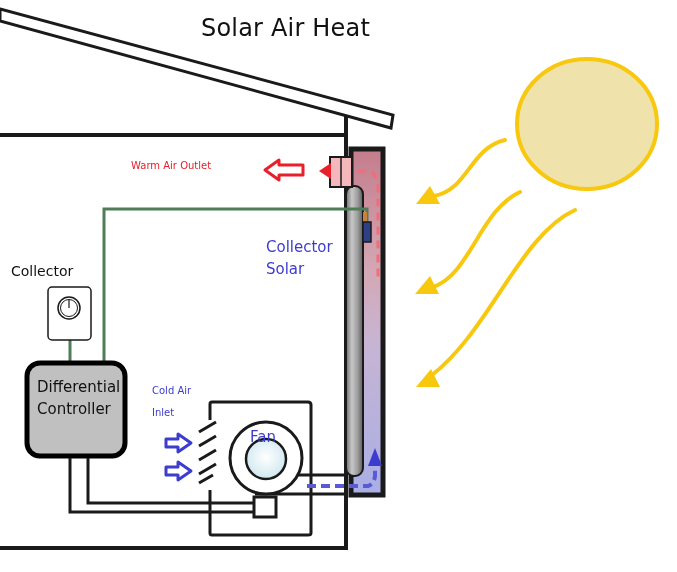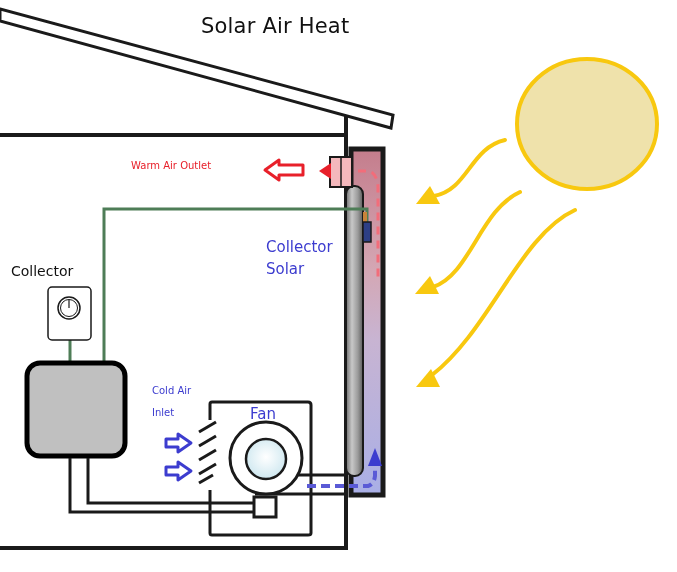--- a/index.html
+++ b/index.html
@@ -1,25 +1,25 @@
 <!DOCTYPE html>
 <html><head>
 <meta charset="utf-8">
 <style>
   html, body { margin:0; padding:0; background:#ffffff; }
   body { width:677px; height:572px; position:relative; overflow:hidden; font-family:"DejaVu Sans", sans-serif; }
   svg { position:absolute; left:0; top:0; }
   .lbl { position:absolute; white-space:nowrap; line-height:1.2; font-family:"DejaVu Sans", sans-serif; }
-  .title { left:201px; top:14px; font-size:21px; color:#111111; letter-spacing:0.2px; }
+  .title { left:201px; top:14px; font-size:24px; color:#111111; letter-spacing:0.2px; }
   .warm { left:131px; top:160px; font-size:10px; }
   .coll { left:266px; top:221px; font-size:15px; line-height:22px;margin-top:15px; }
   .thermo { left:11px; top:263px; font-size:14px; color:#111; }
   .diff { left:37px; top:376px; font-size:15px; line-height:22px; color:#111; }
   .cold { left:152px; top:380px; font-size:10px; line-height:22px; }
-  .fan { left:250px; top:405px; font-size:15px; }
+  .fan { left:250px; top:428px; font-size:15px; }
 </style>
 </head>
 <body>
 
 <svg width="677" height="572" viewBox="0 0 677 572">
   <defs>
     <linearGradient id="collGrad" x1="0" y1="0" x2="0" y2="1">
       <stop offset="0" stop-color="#c47d8c"></stop>
       <stop offset="0.35" stop-color="#d4a7b4"></stop>
       <stop offset="0.55" stop-color="#c8b4d2"></stop>
@@ -145,20 +145,22 @@
 </div>
 
 <div class="lbl coll" style="color:#3c3ccf">
   <div>Collector</div>
   <div>Solar</div>
 </div>
 
 <div class="lbl thermo">Collector</div>
 
 <div class="lbl diff">
+  <div>Differential</div>
+  <div>Controller</div>
 </div>
 
 <div class="lbl cold" style="color:#3c3ccf">
   <div>Cold Air</div>
   <div>Inlet</div>
 </div>
 
 <div class="lbl fan" style="color:#3c3ccf">Fan</div>
 
 </body></html>

